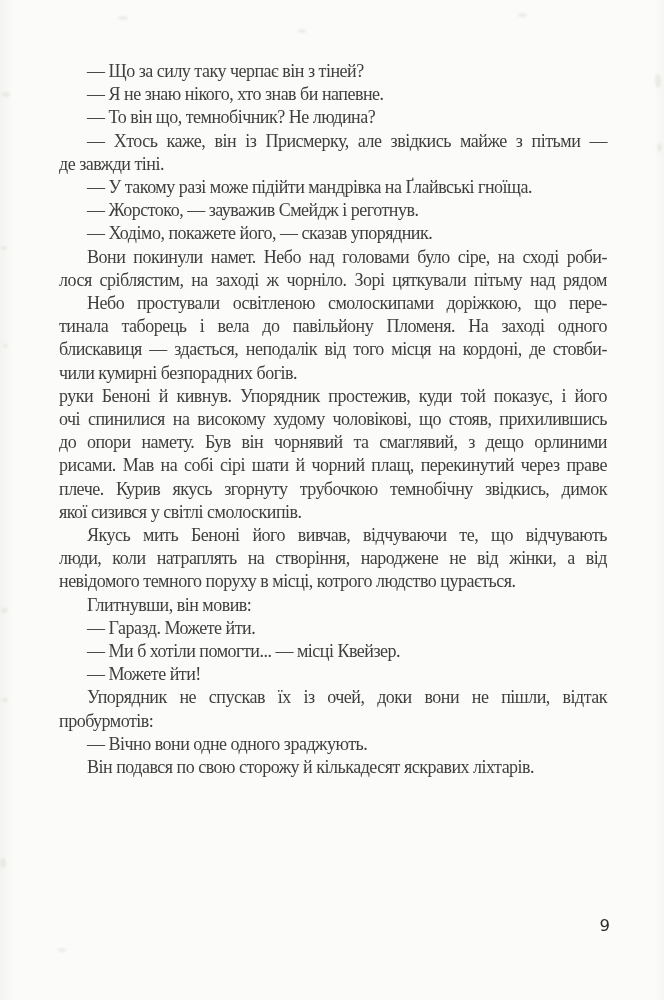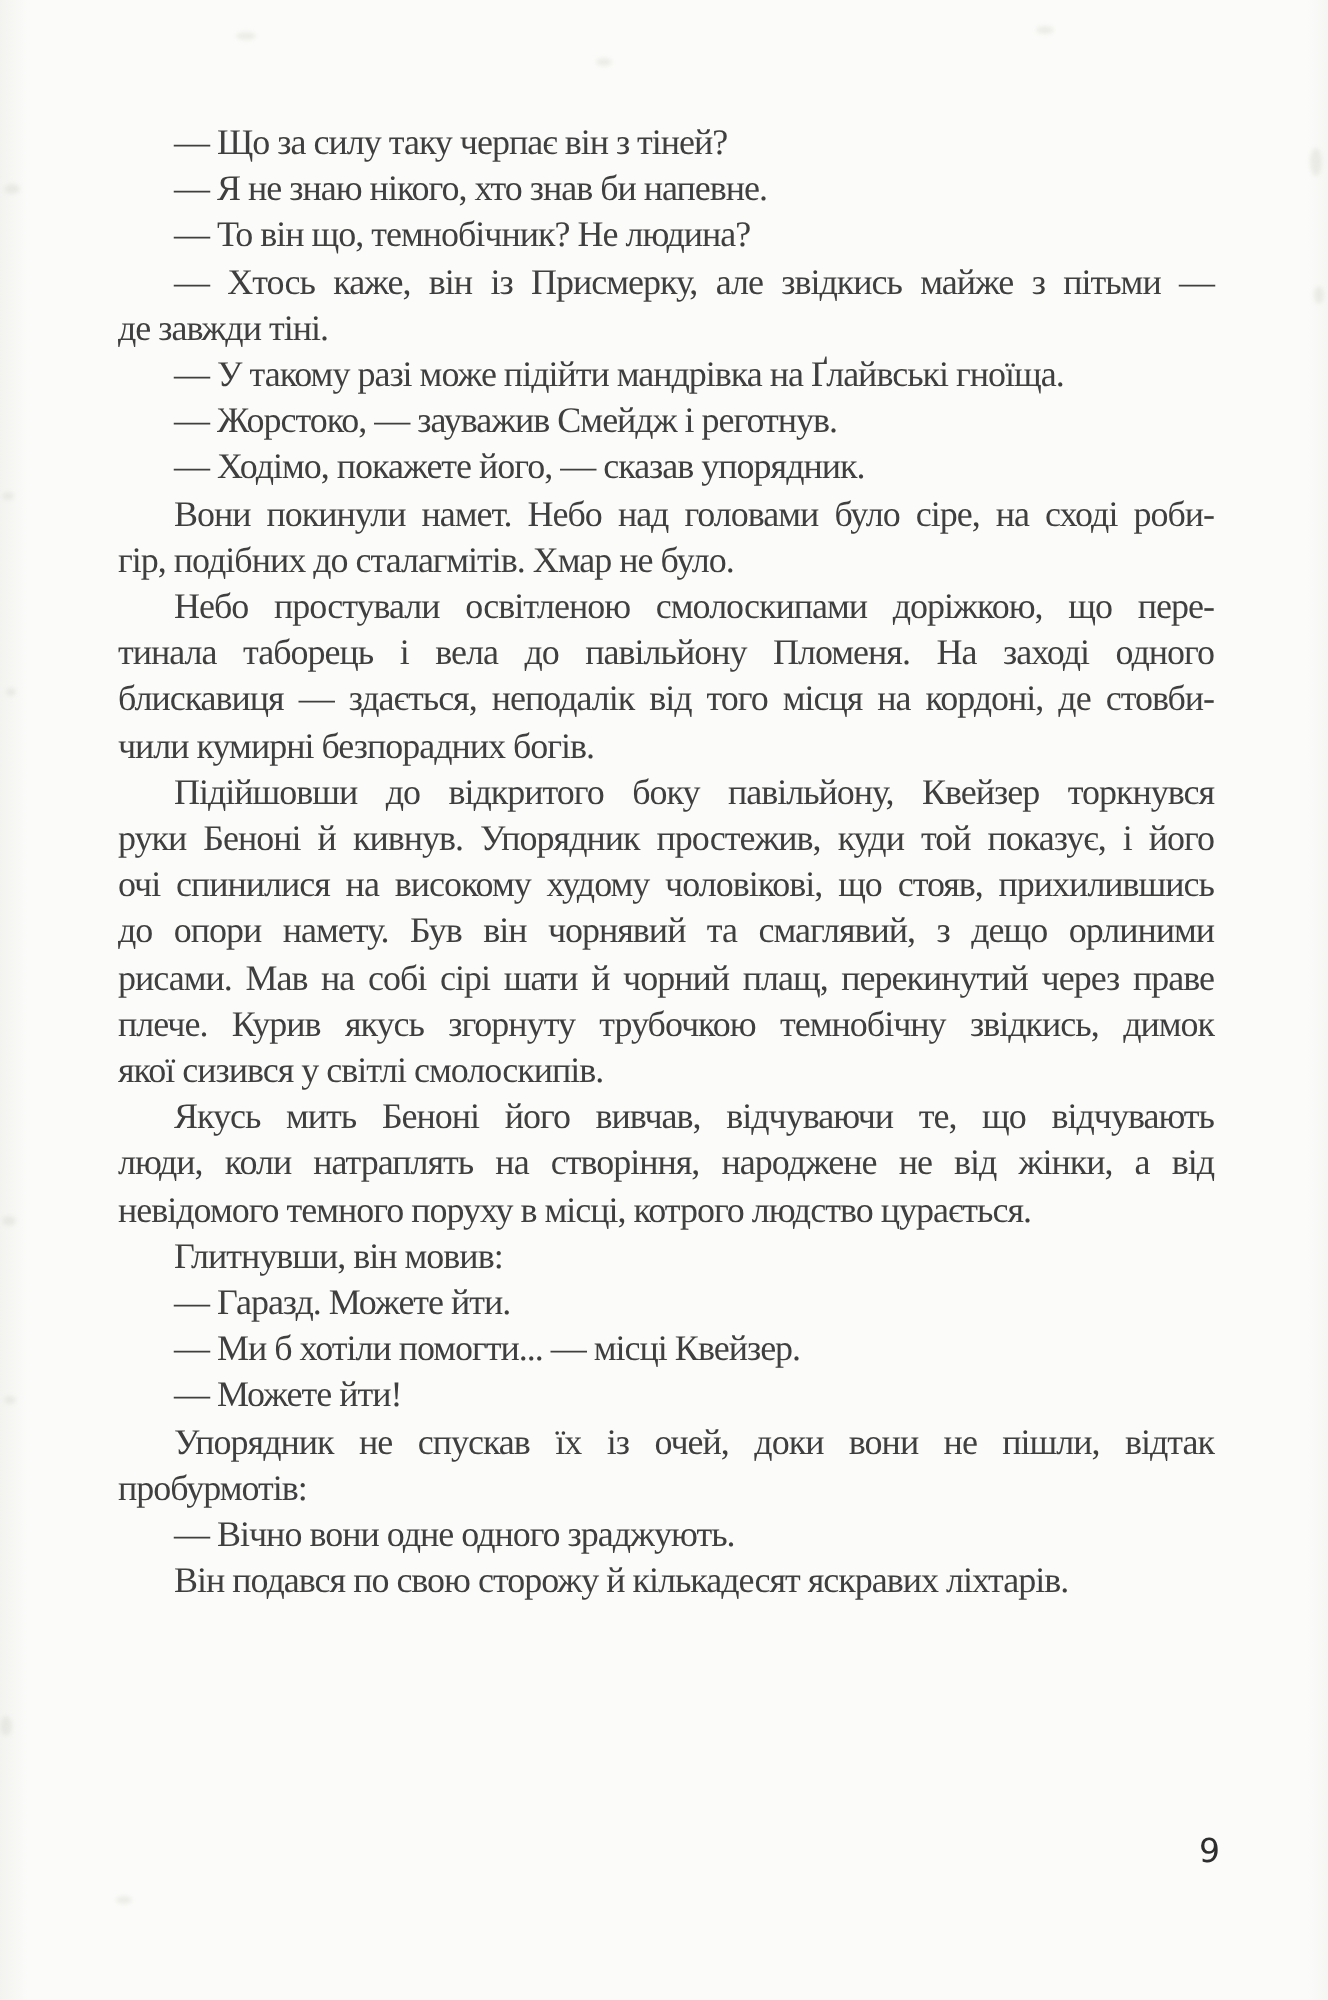--- a/index.html
+++ b/index.html
@@ -97,30 +97,29 @@
         <div class="line first">— У такому разі може підійти мандрівка на Ґлайвські гноїща.</div>
       </div>
       <div class="para">
         <div class="line first">— Жорстоко, — зауважив Смейдж і реготнув.</div>
       </div>
       <div class="para">
         <div class="line first">— Ходімо, покажете його, — сказав упорядник.</div>
       </div>
       <div class="para">
         <div class="line first fill">Вони покинули намет. Небо над головами було сіре, на сході роби-</div>
-        <div class="line">гір, подібних до сталагмітів. Хмар не було.</div>
+        <div class="line fill">лося сріблястим, на заході ж чорніло. Зорі цяткували пітьму над рядом</div>
       </div>
       <div class="para">
         <div class="line first fill">Небо простували освітленою смолоскипами доріжкою, що пере-</div>
         <div class="line fill">тинала таборець і вела до павільйону Пломеня. На заході одного</div>
         <div class="line fill">блискавиця — здається, неподалік від того місця на кордоні, де стовби-</div>
         <div class="line">чили кумирні безпорадних богів.</div>
       </div>
       <div class="para">
-        <div class="line first fill">Підійшовши до відкритого боку павільйону, Квейзер торкнувся</div>
         <div class="line fill">руки Беноні й кивнув. Упорядник простежив, куди той показує, і його</div>
         <div class="line fill">очі спинилися на високому худому чоловікові, що стояв, прихилившись</div>
         <div class="line fill">до опори намету. Був він чорнявий та смаглявий, з дещо орлиними</div>
         <div class="line fill">рисами. Мав на собі сірі шати й чорний плащ, перекинутий через праве</div>
         <div class="line fill">плече. Курив якусь згорнуту трубочкою темнобічну звідкись, димок</div>
         <div class="line">якої сизився у світлі смолоскипів.</div>
       </div>
       <div class="para">
         <div class="line first fill">Якусь мить Беноні його вивчав, відчуваючи те, що відчувають</div>
         <div class="line fill">люди, коли натраплять на створіння, народжене не від жінки, а від</div>

